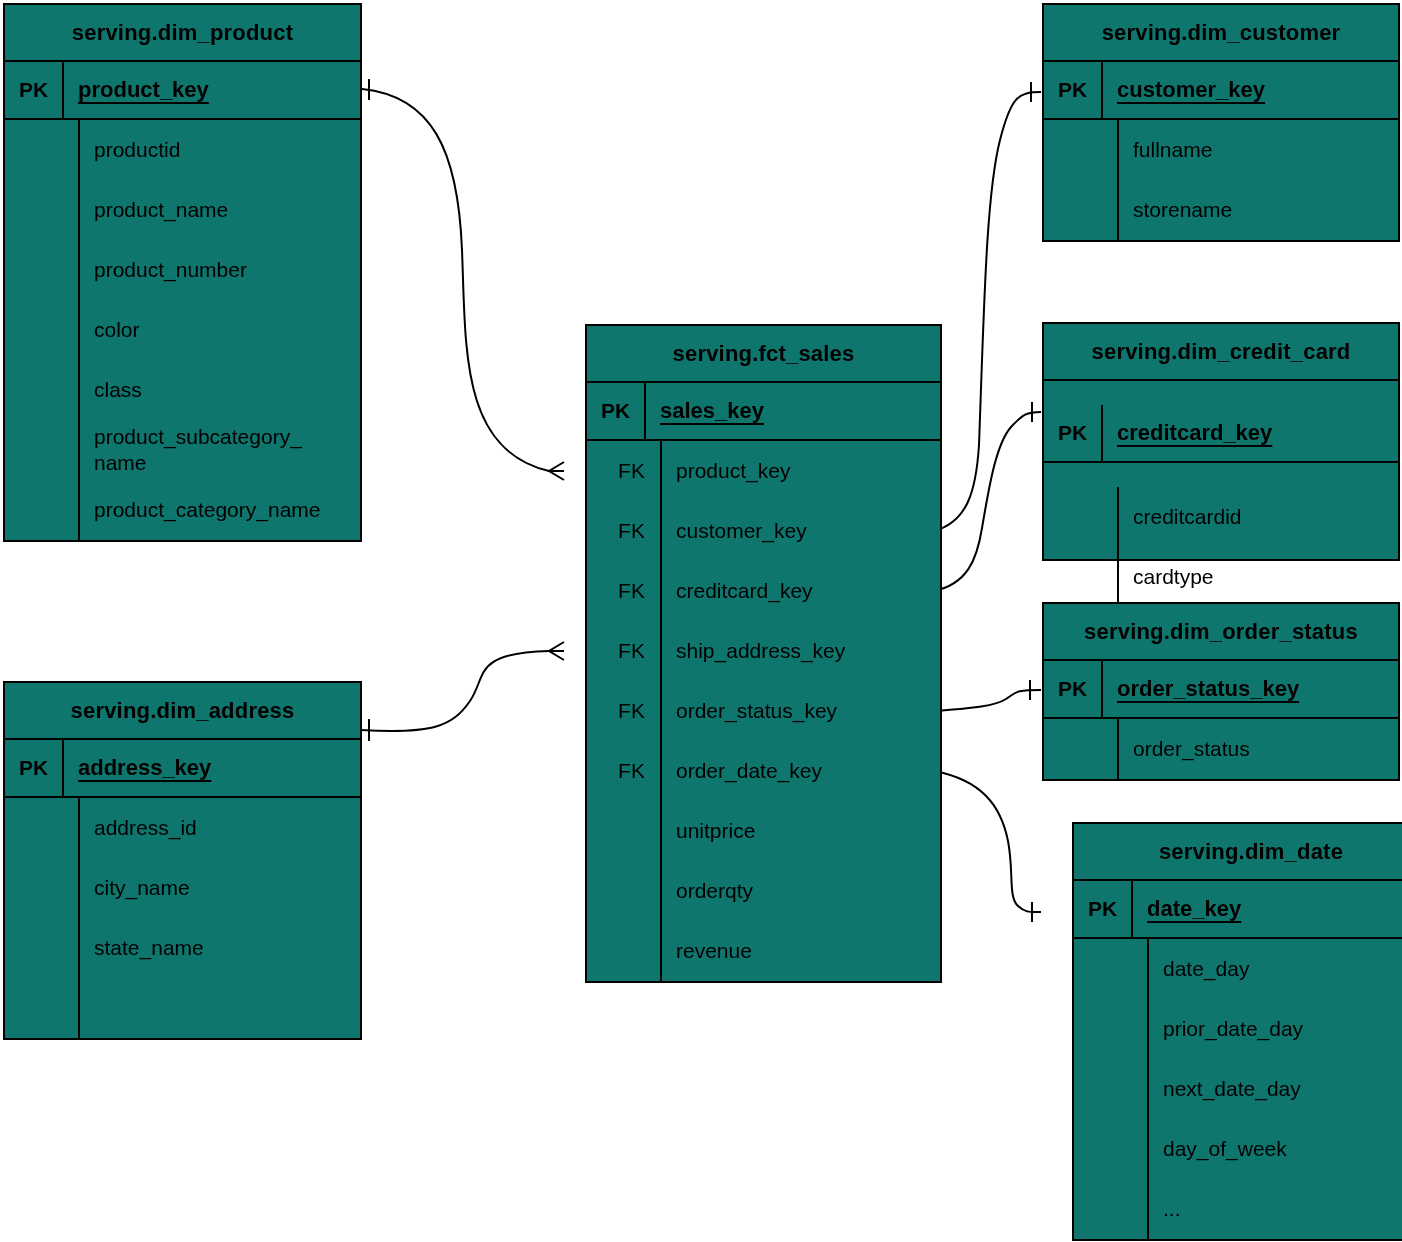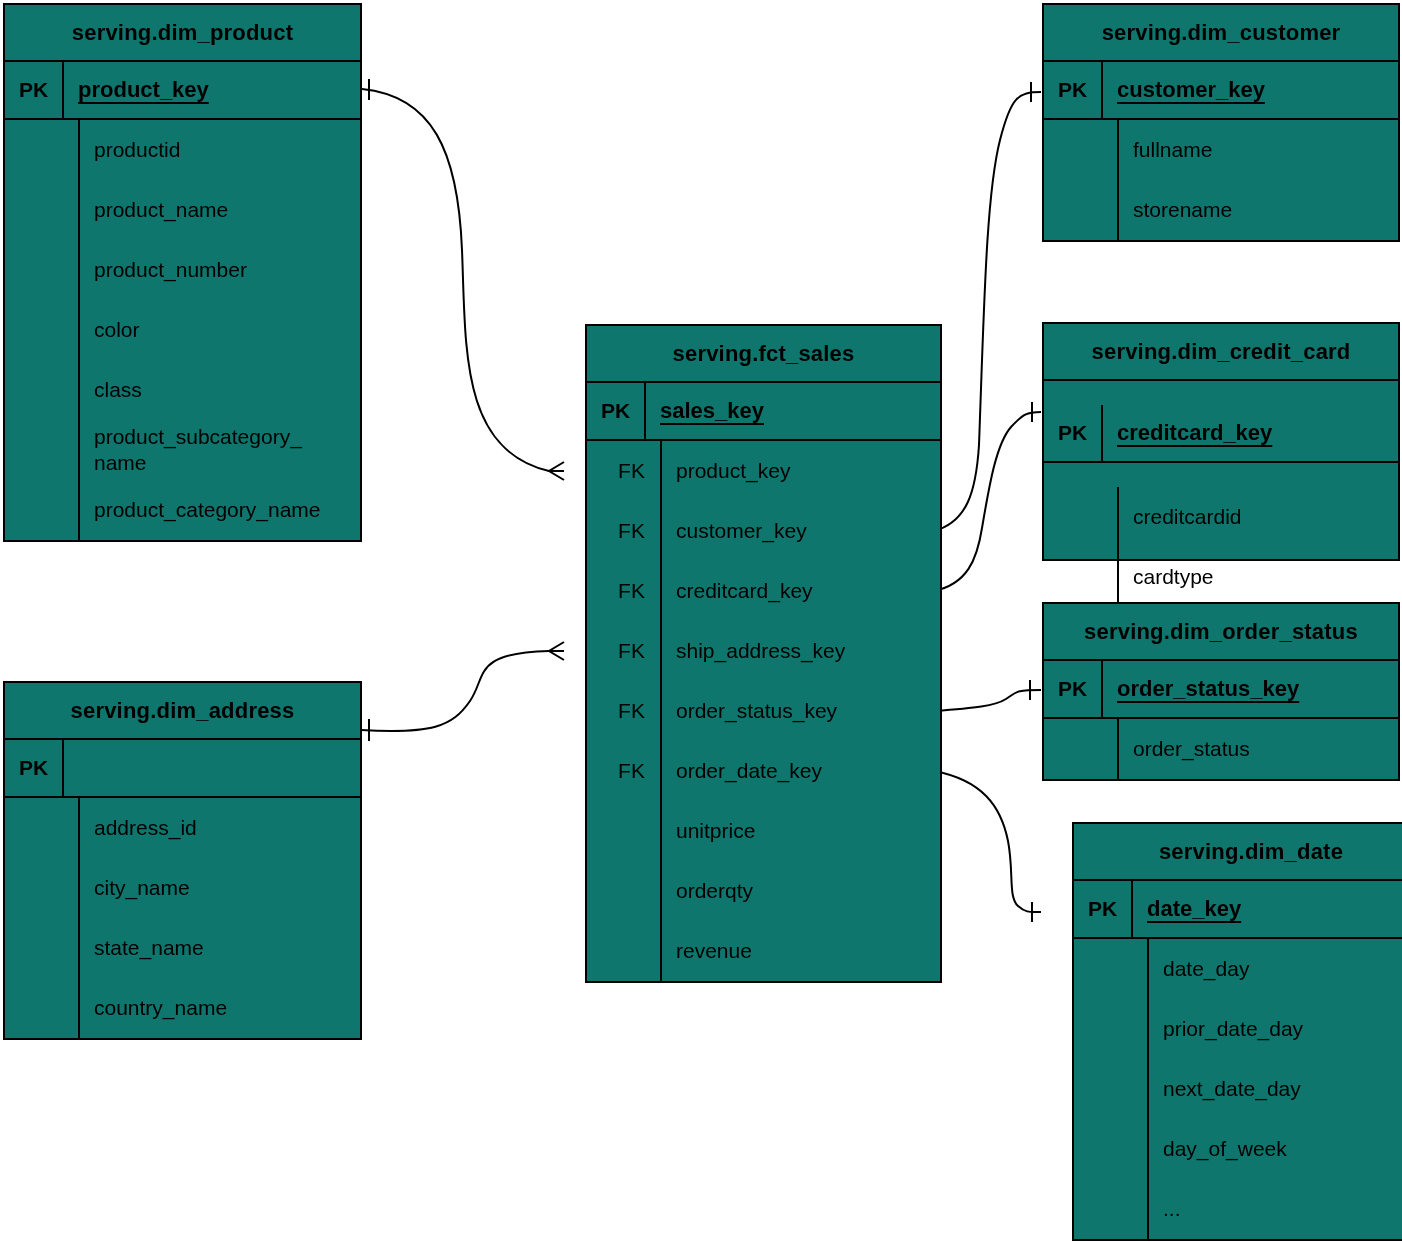--- a/index.html
+++ b/index.html
@@ -287,20 +287,23 @@
             <span>...</span>
           </div>
         </div>
     </div>
   </section>
 
   <section class="entity" style="left:3px;top:643px;width:359px;height:359px;margin-top:38px;">
     <header class="title">serving.dim_address</header>
     <div class="keyrow">
       <div class="badge">PK</div>
+      <div class="keyname">
+          <span class="pkname">address_key</span>
+        </div>
     </div>
     <div class="body">
       <div class="frow">
           <div class="badge"></div>
           <div class="fname">
             <span>address_id</span>
           </div>
         </div>
       <div class="frow">
           <div class="badge"></div>
@@ -309,20 +312,17 @@
           </div>
         </div>
       <div class="frow">
           <div class="badge"></div>
           <div class="fname">
             <span>state_name</span>
           </div>
         </div>
       <div class="frow">
           <div class="badge"></div>
-          <div class="fname">
-            <span>country_name</span>
-          </div>
         </div>
     </div>
   </section>
 
 </div>
 
 </body></html>

